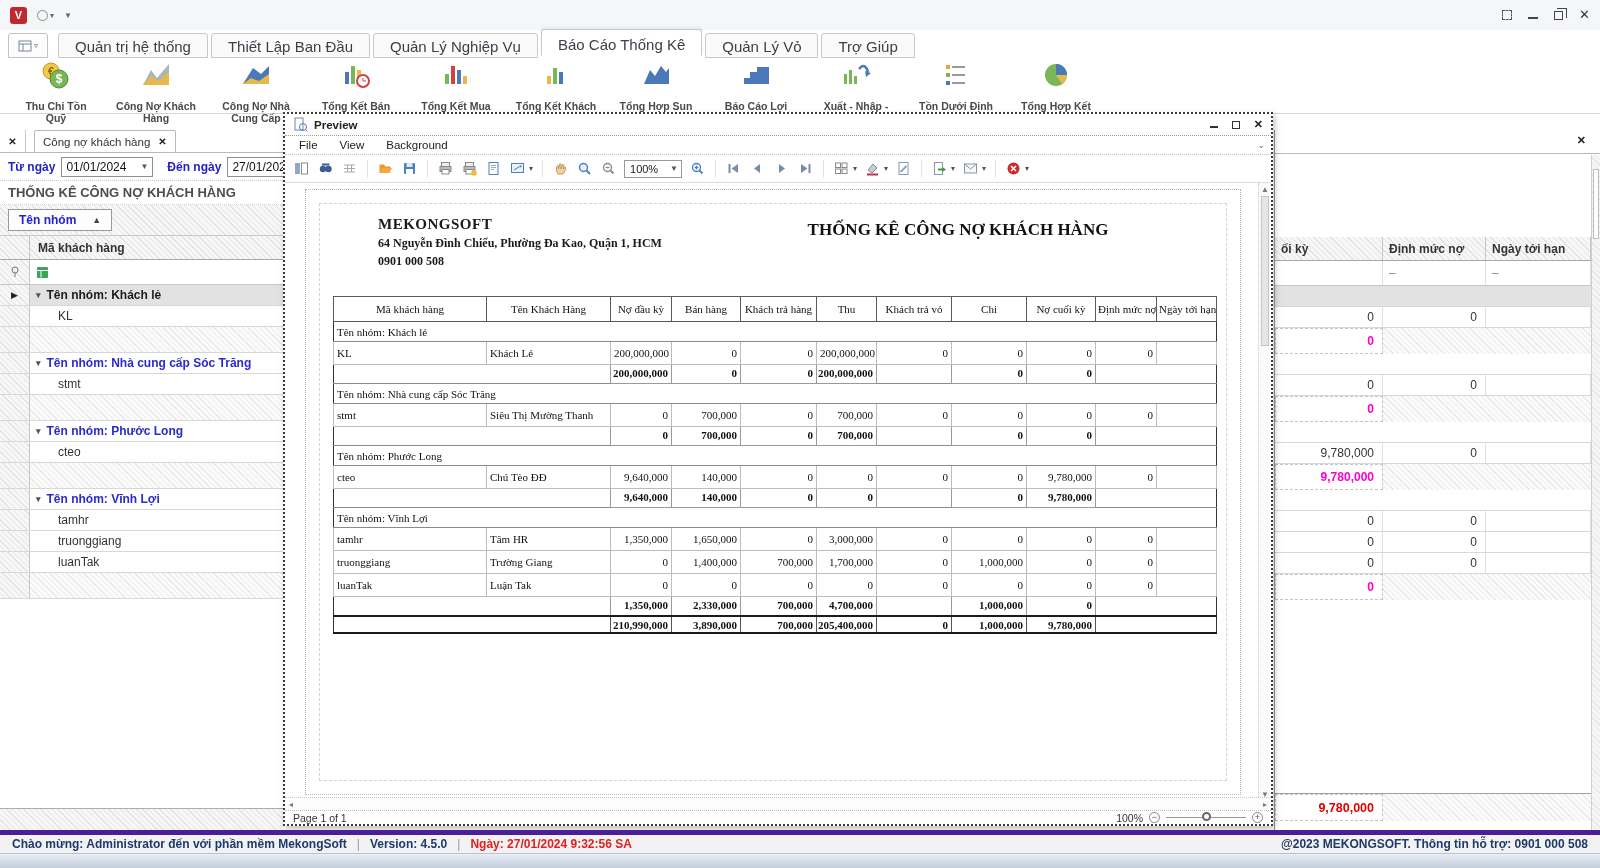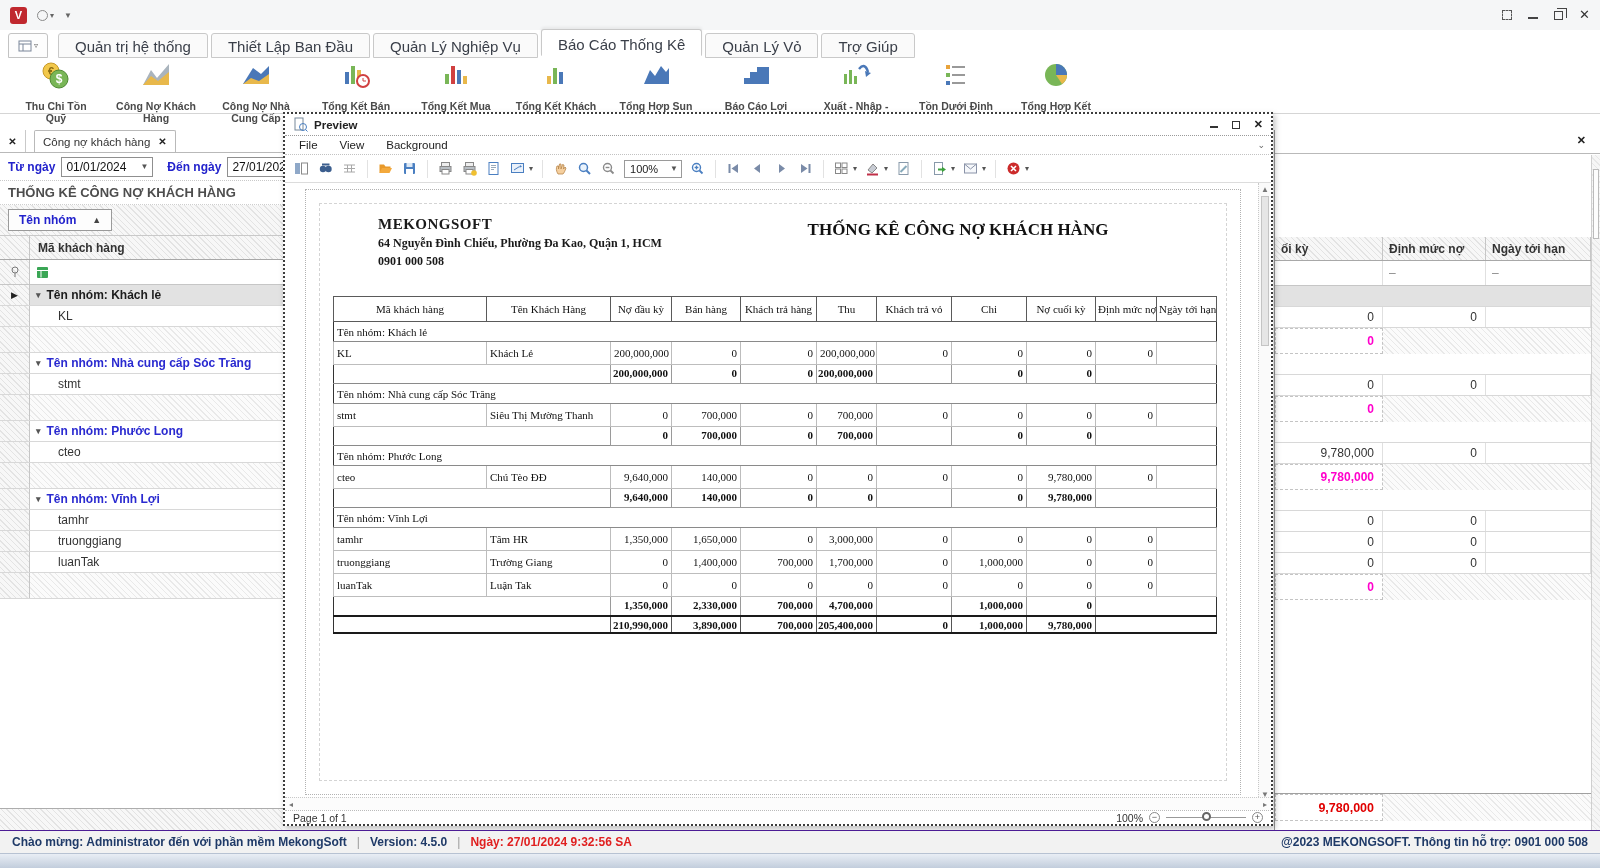--- a/index.html
+++ b/index.html
@@ -131,21 +131,21 @@
 .rpt tr.rdata td{border:1px solid #bdbdbd;padding:0 3px}
 .rpt td.num{text-align:right}
 .rpt tr.rsub2{height:19px}
 .rpt tr.rsub2 td.boxed{border:1px solid #9a9a9a;font-weight:bold;position:relative}
 .rpt tr.rsub2 td.plain{border:none}
 .ovr{position:absolute;right:3px;top:2px;white-space:nowrap;font-size:11px;font-weight:bold}
 .rpt tr.rgrand{height:17px}
 .rpt tr.rgrand td{border-top:2px solid #1a1a1a;border-bottom:2px solid #1a1a1a;font-weight:bold}
 .rpt tr.rgrand td.gboxed{border-left:1px solid #555;border-right:1px solid #555;position:relative}
 
-.statusbar{position:absolute;left:0;top:830px;width:100%;height:23px;background:#f2f2f2;border-top:1px solid #4c1d95;display:flex;align-items:center;padding:0 12px;font-size:12px}
+.statusbar{position:absolute;left:0;top:830px;width:100%;height:23px;background:#f2f2f2;border-top:5px solid #4c1d95;display:flex;align-items:center;padding:0 12px;font-size:12px}
 .sb-wel,.sb-ver,.sb-copy{font-weight:bold;color:#1f3a68}
 .sb-sep{color:#9a9a9a;margin:0 10px}
 .sb-date{font-weight:bold;color:#e02020}
 .sb-copy{margin-left:auto}
 .bottomstrip{position:absolute;left:0;top:853px;width:100%;height:15px;background:linear-gradient(#e9eef5,#c2cddc);border-top:1px solid #b7c2d2}
 .mini-dash{font-size:12px;color:#8a8a8a}
 </style>
 </head>
 <body>
 

